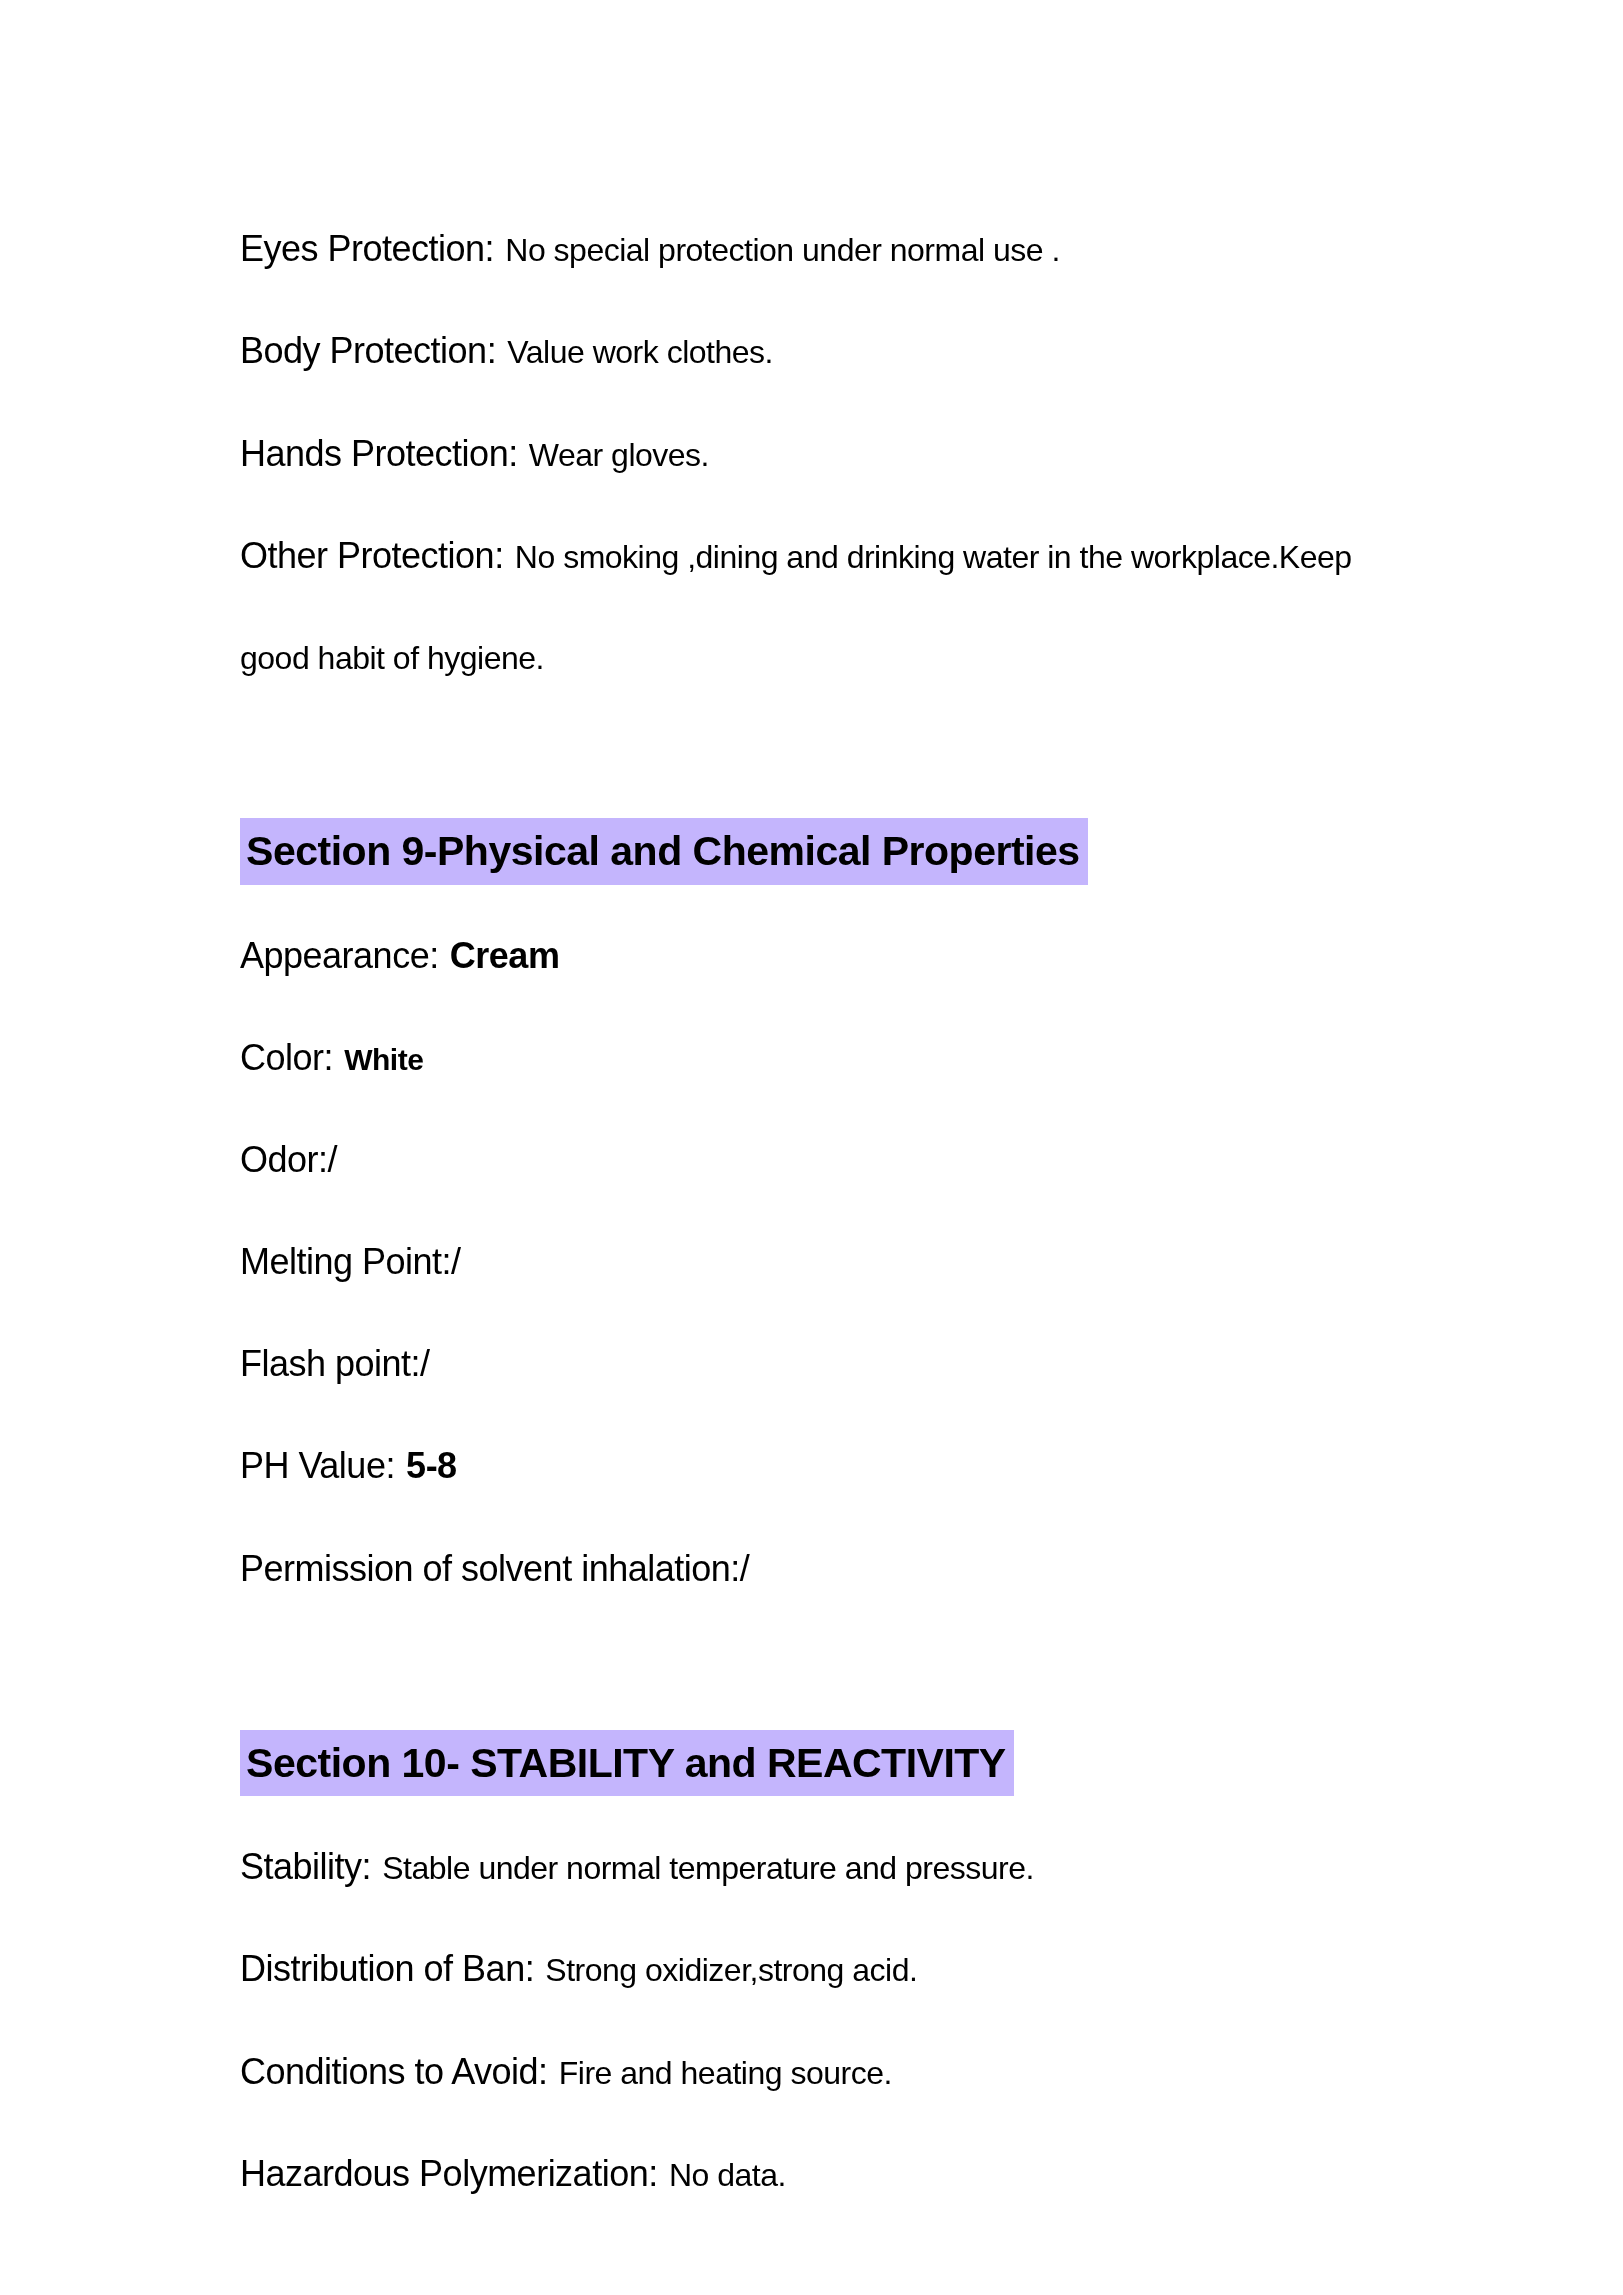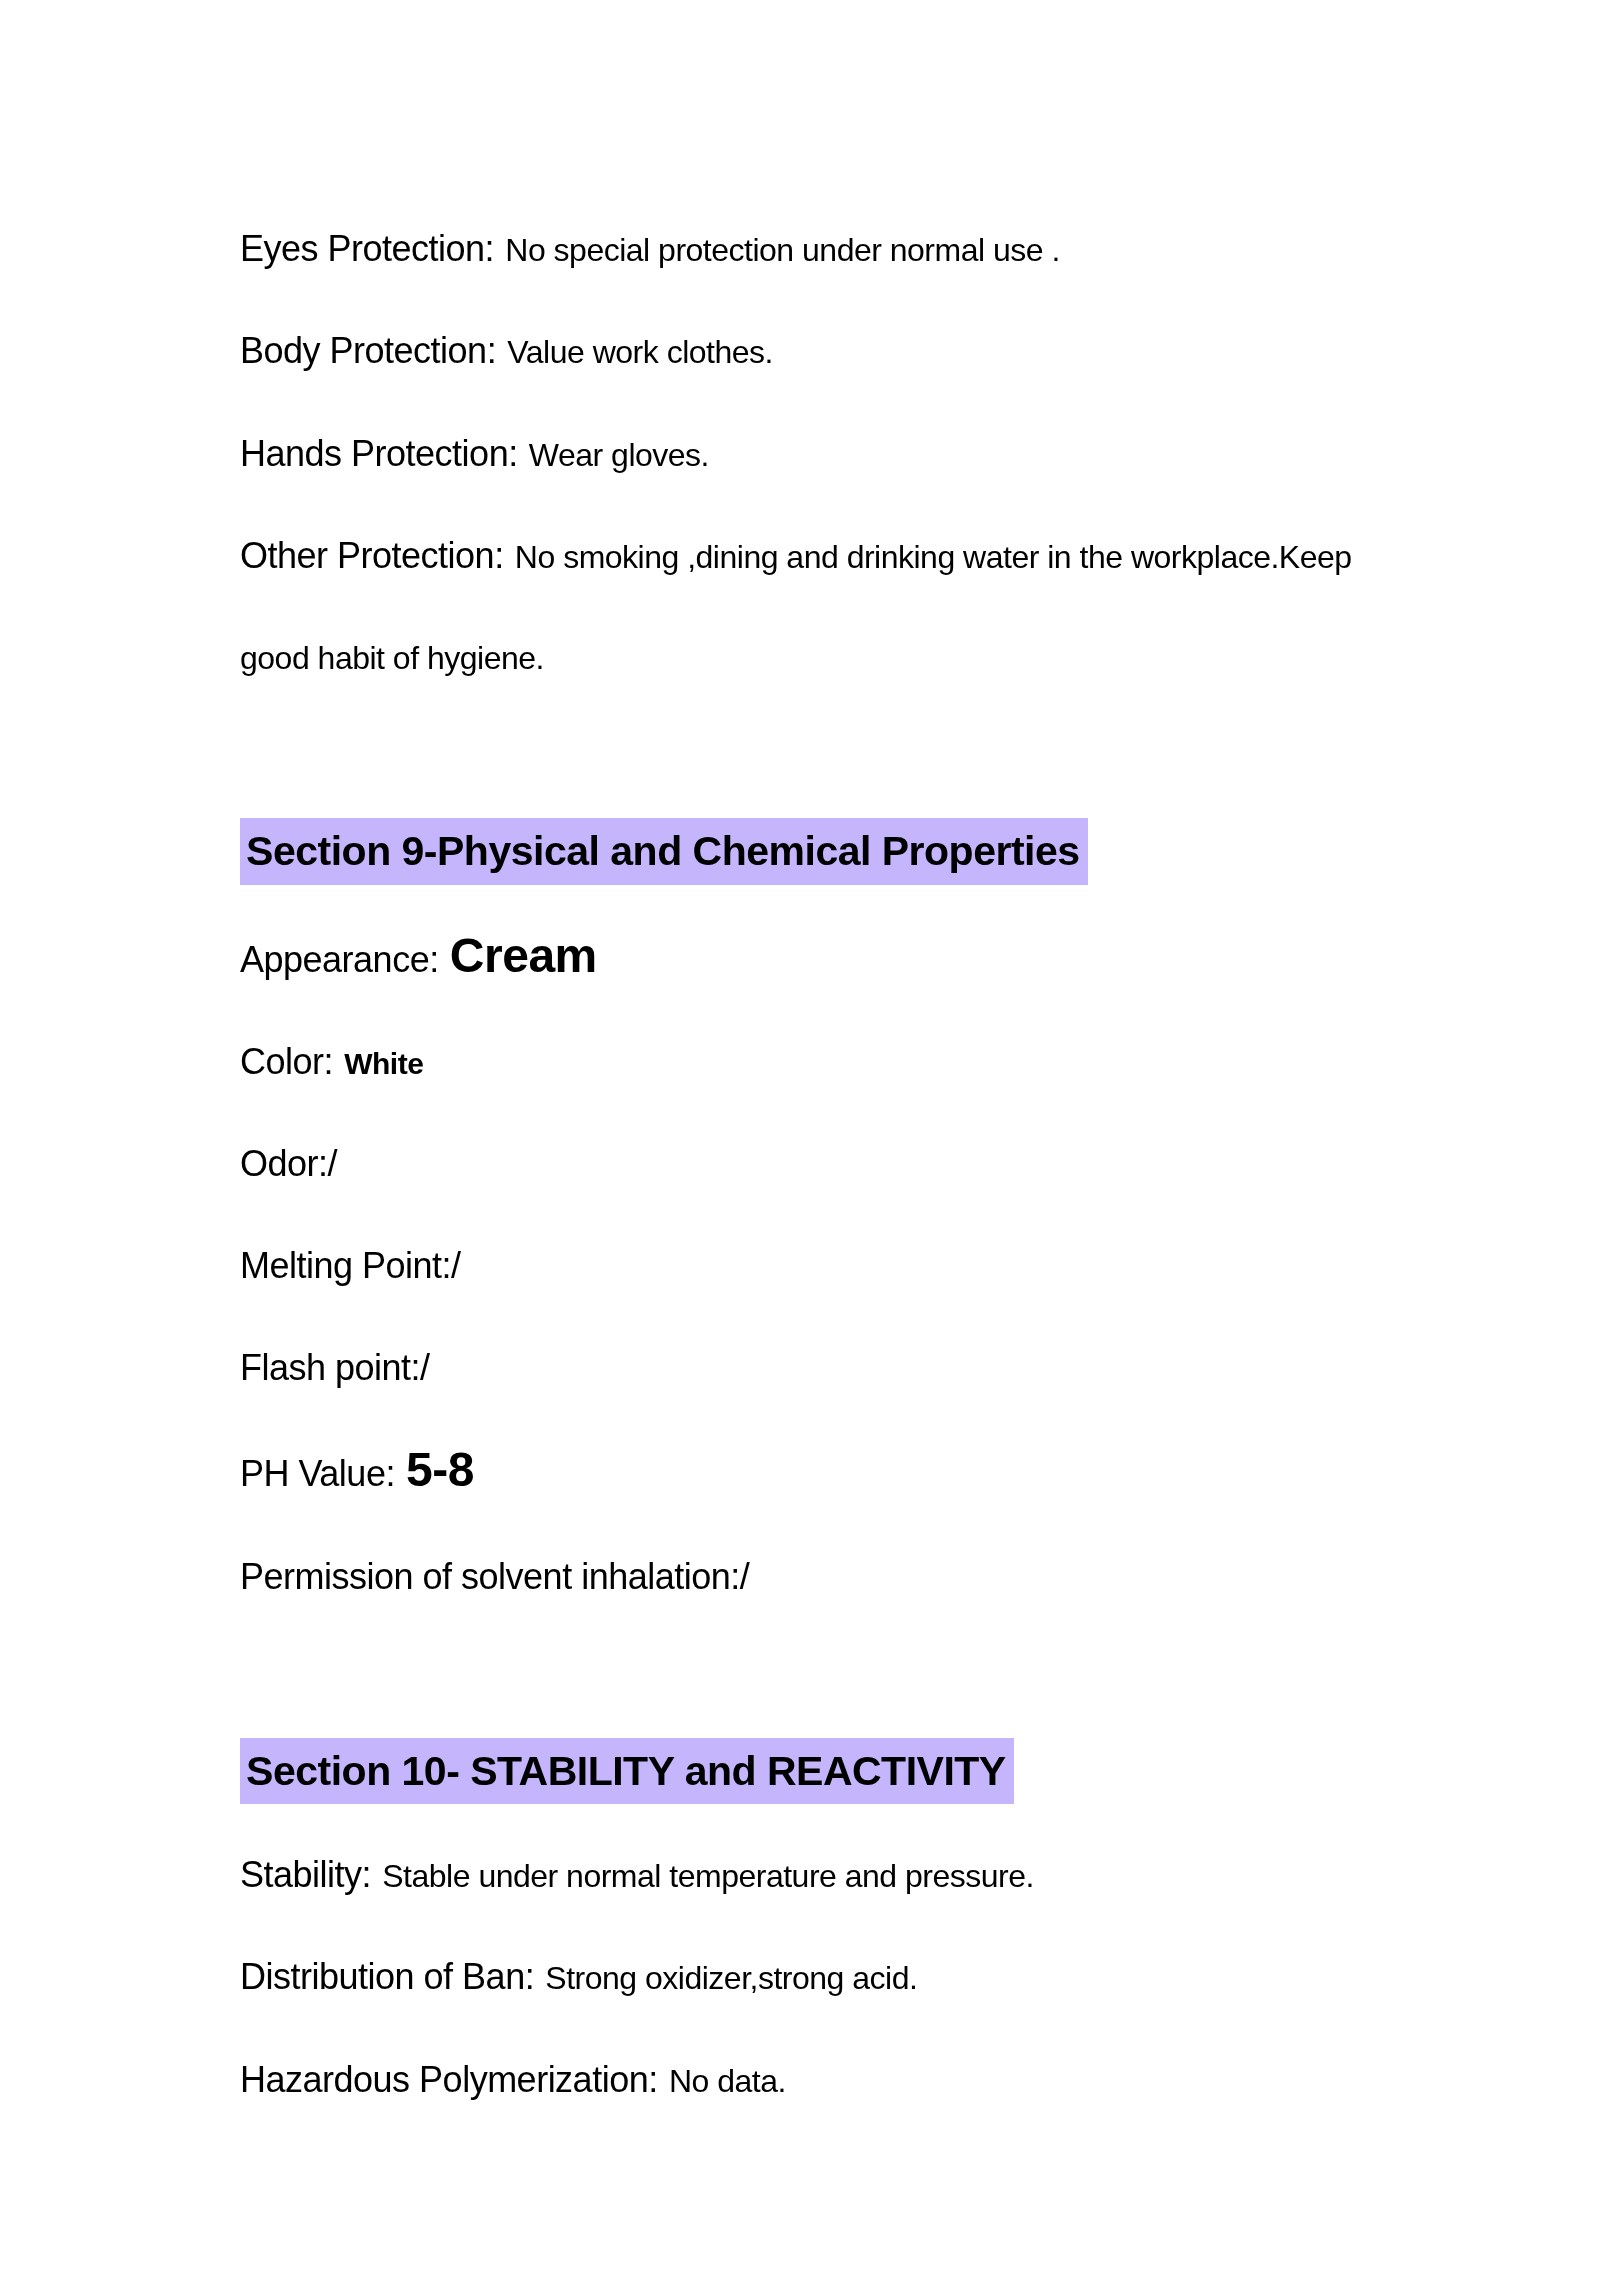--- a/index.html
+++ b/index.html
@@ -36,21 +36,21 @@
   }
   .label.no-gap {
     margin-right: 0;
   }
   .value {
     font-weight: normal;
     font-size: 32px;
   }
   .value-bold {
     font-weight: bold;
-    font-size: 48px;
+    font-size: 36px;
   }
   .value-bold-small {
     font-weight: bold;
     font-size: 30px;
   }
   .continuation {
     font-weight: normal;
     font-size: 32px;
     text-align: right;
   }
@@ -101,17 +101,18 @@
   <p class="line"><span class="label no-gap">Permission of solvent inhalation:/</span></p>
 
   <div class="blank-line"></div>
 
   <p class="heading-line"><span class="section-highlight">Section 10- STABILITY and REACTIVITY</span></p>
 
   <p class="line"><span class="label">Stability:</span><span class="value">Stable under normal temperature and pressure.</span></p>
 
   <p class="line"><span class="label">Distribution of Ban:</span><span class="value">Strong oxidizer,strong acid.</span></p>
 
+  <p class="line"><span class="label">Conditions to Avoid:</span><span class="value">Fire and heating source.</span></p>
 
   <p class="line"><span class="label">Hazardous Polymerization:</span><span class="value">No data.</span></p>
 
 </div>
 
 
 </body></html>

